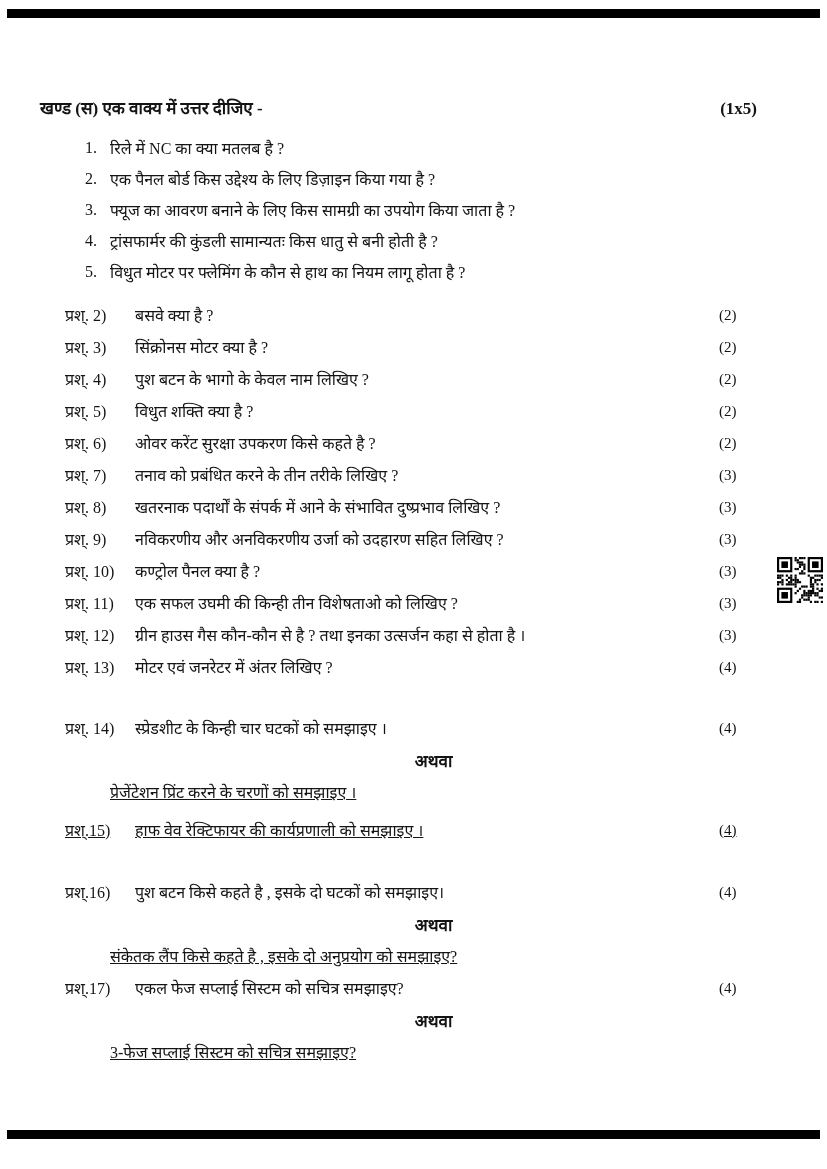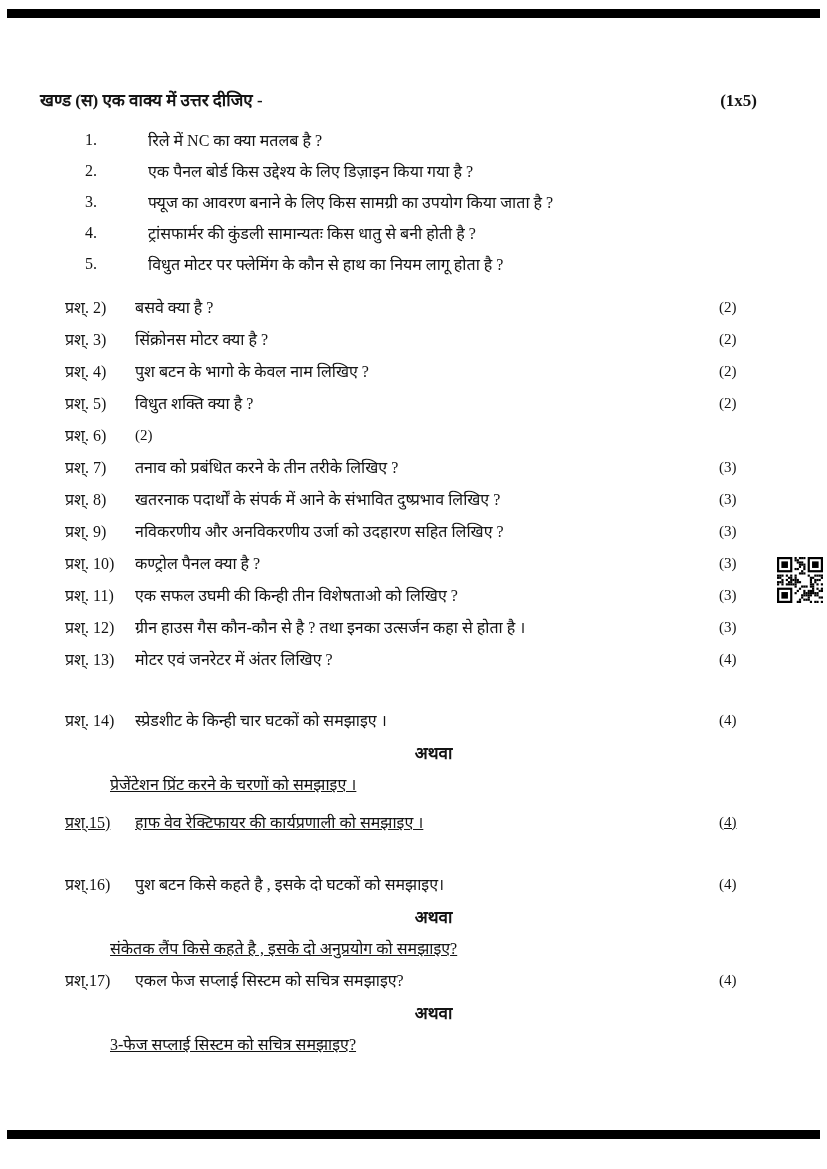--- a/index.html
+++ b/index.html
@@ -20,38 +20,38 @@
     right: 7px;
     height: 9px;
     background: #000000;
   }
   .border-bar.top { top: 9px; }
   .border-bar.bottom { bottom: 30px; }
   .content {
     position: absolute;
     left: 40px;
     right: 70px;
-    top: 88px;
+    top: 96px;
   }
   .section-header {
     display: flex;
     justify-content: space-between;
     align-items: baseline;
     font-weight: bold;
     font-size: 17px;
   }
   .one-liners { margin-top: 13px; }
   .row { display: flex; align-items: center; height: 32px; }
   .ol-row { height: 31px; }
   .ol-num {
     margin-left: 45px;
     width: 25px;
     font-size: 16px;
   }
-  .ol-text { font-size: 16px; margin-left: 38px; }
+  .ol-text { font-size: 16px; }
   .blocks { margin-top: 12px; }
   .q-label {
     margin-left: 25px;
     width: 70px;
     font-size: 16px;
     white-space: nowrap;
   }
   .q-text { flex: 1; font-size: 16px; }
   .q-marks {
     width: 38px;
@@ -121,20 +121,21 @@
           <span class="q-text">पुश बटन के भागो के केवल नाम लिखिए ?</span>
           <span class="q-marks">(2)</span>
         </div>
         <div class="row q-row">
           <span class="q-label">प्रश्. 5)</span>
           <span class="q-text">विधुत शक्ति क्या है ?</span>
           <span class="q-marks">(2)</span>
         </div>
         <div class="row q-row">
           <span class="q-label">प्रश्. 6)</span>
+          <span class="q-text">ओवर करेंट सुरक्षा उपकरण किसे कहते है ?</span>
           <span class="q-marks">(2)</span>
         </div>
         <div class="row q-row">
           <span class="q-label">प्रश्. 7)</span>
           <span class="q-text">तनाव को  प्रबंधित करने के तीन तरीके लिखिए ?</span>
           <span class="q-marks">(3)</span>
         </div>
         <div class="row q-row">
           <span class="q-label">प्रश्. 8)</span>
           <span class="q-text">खतरनाक पदार्थों के संपर्क में आने के संभावित दुष्प्रभाव लिखिए ?</span>

